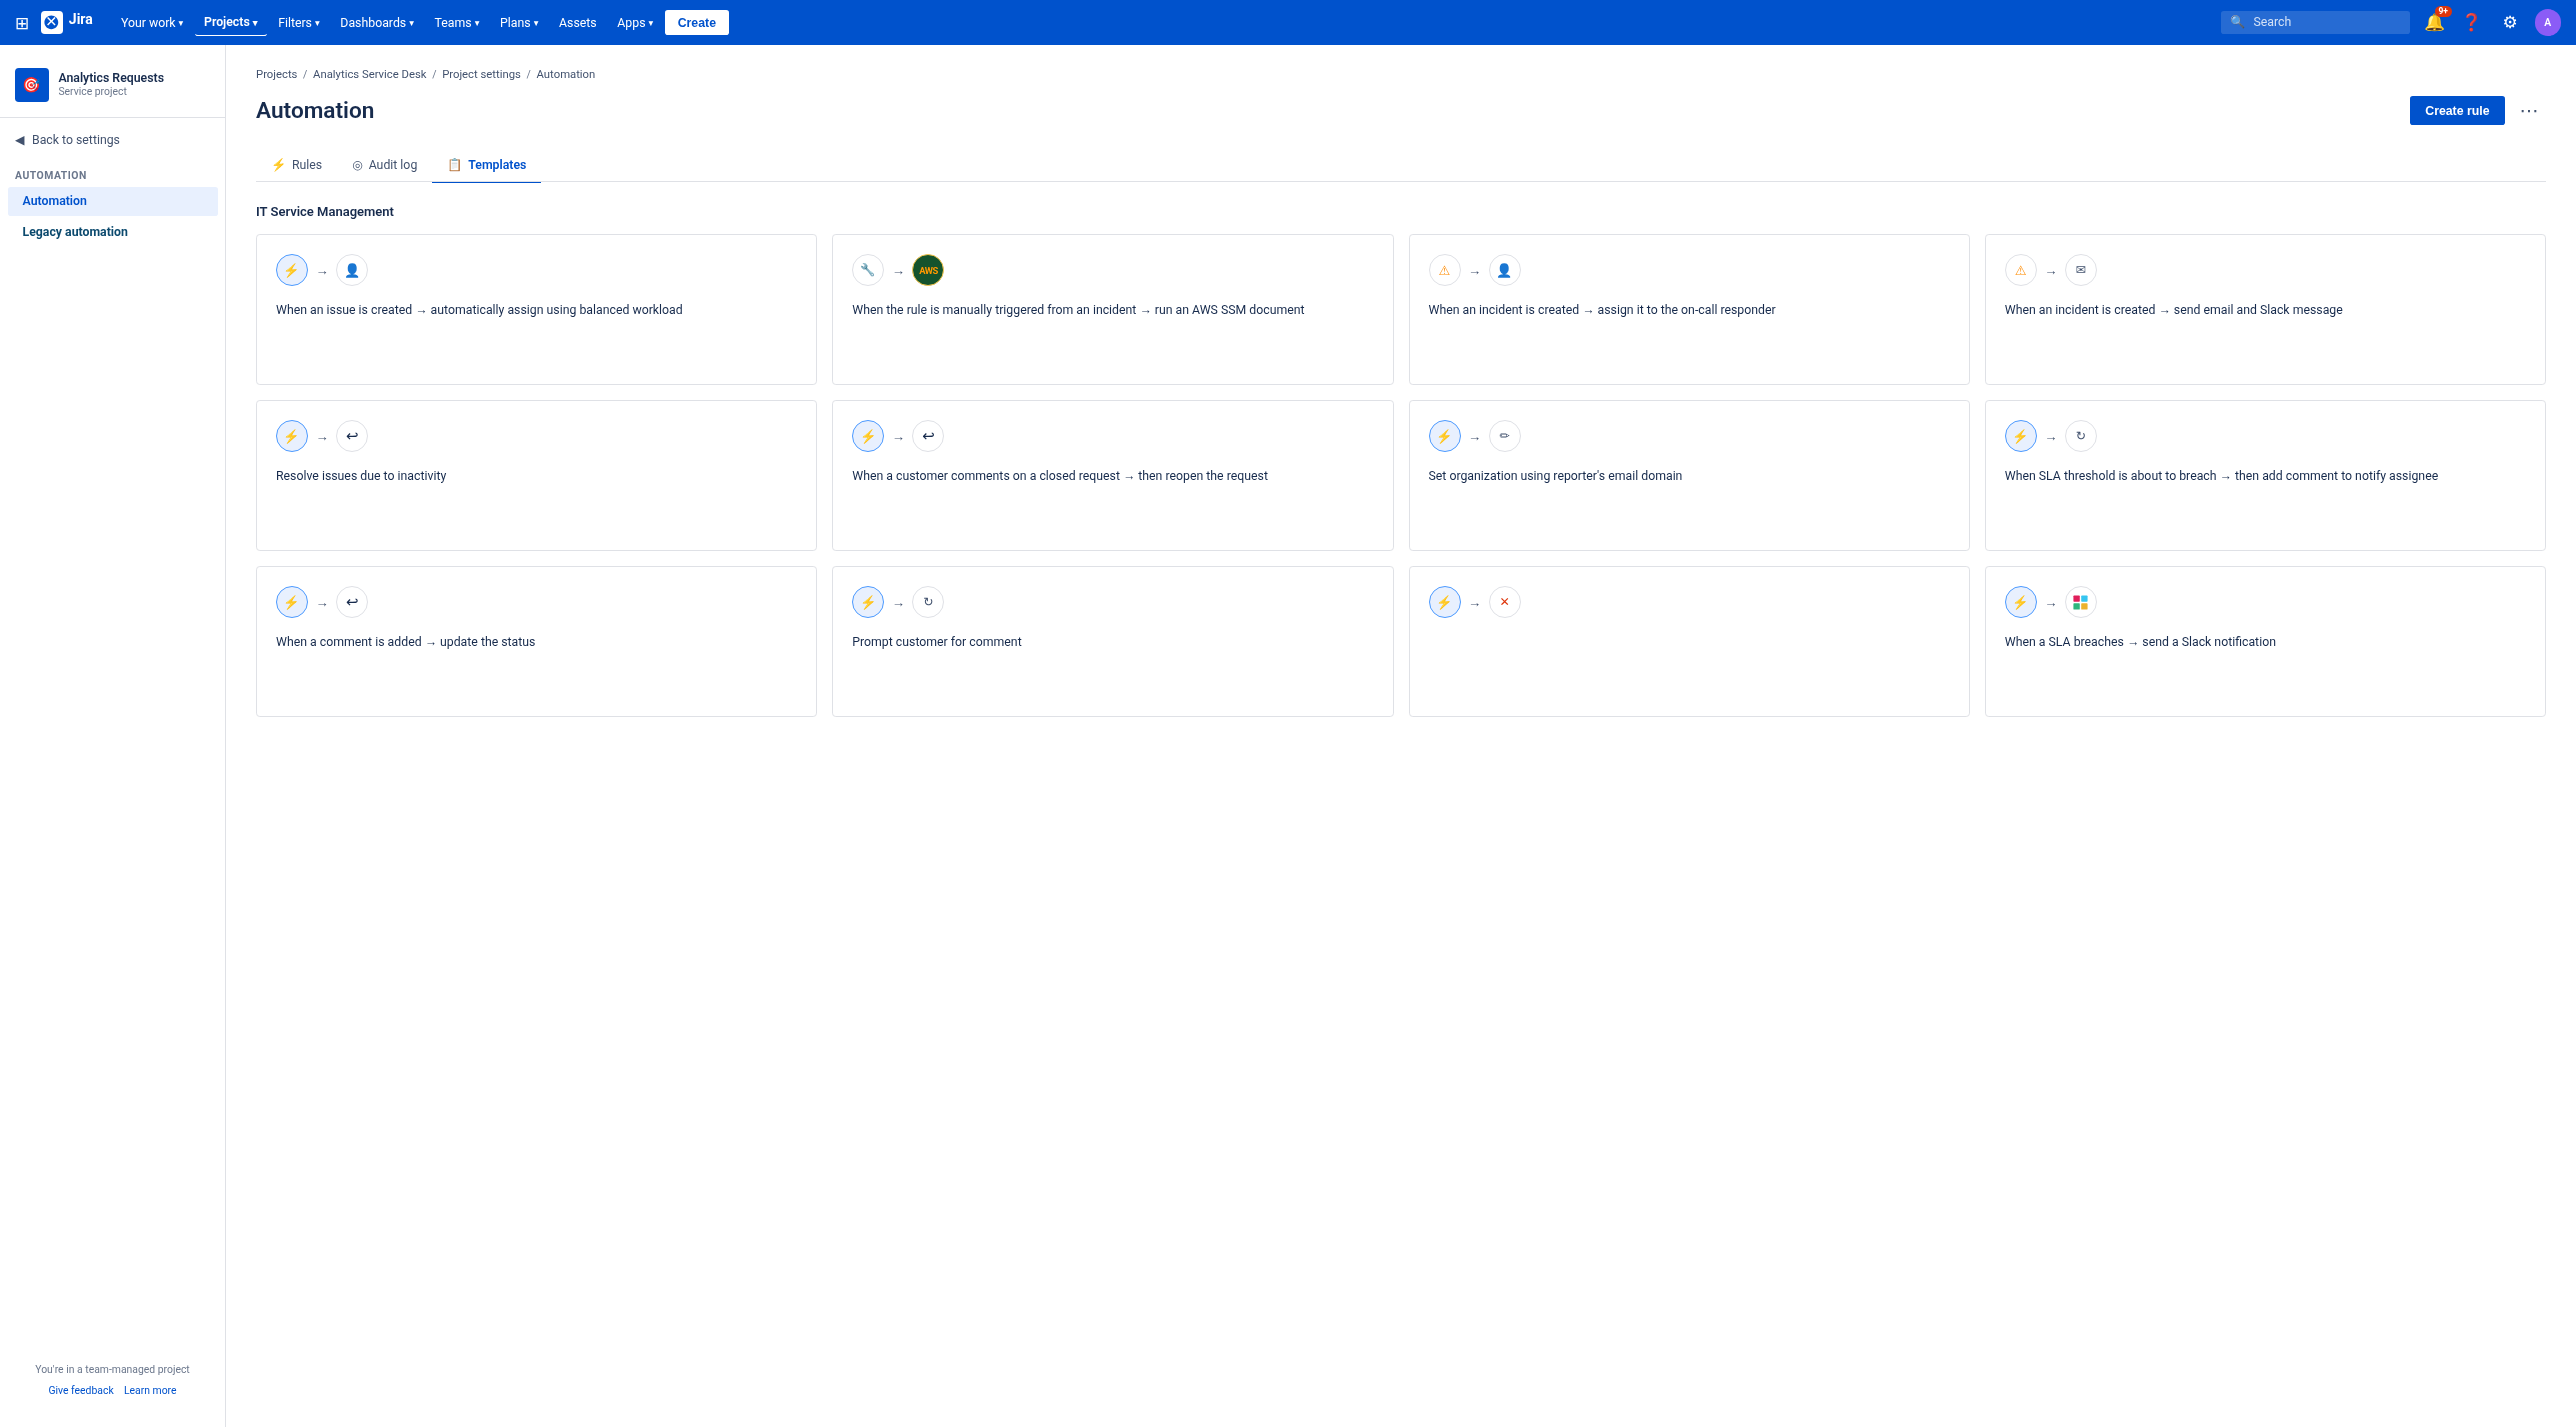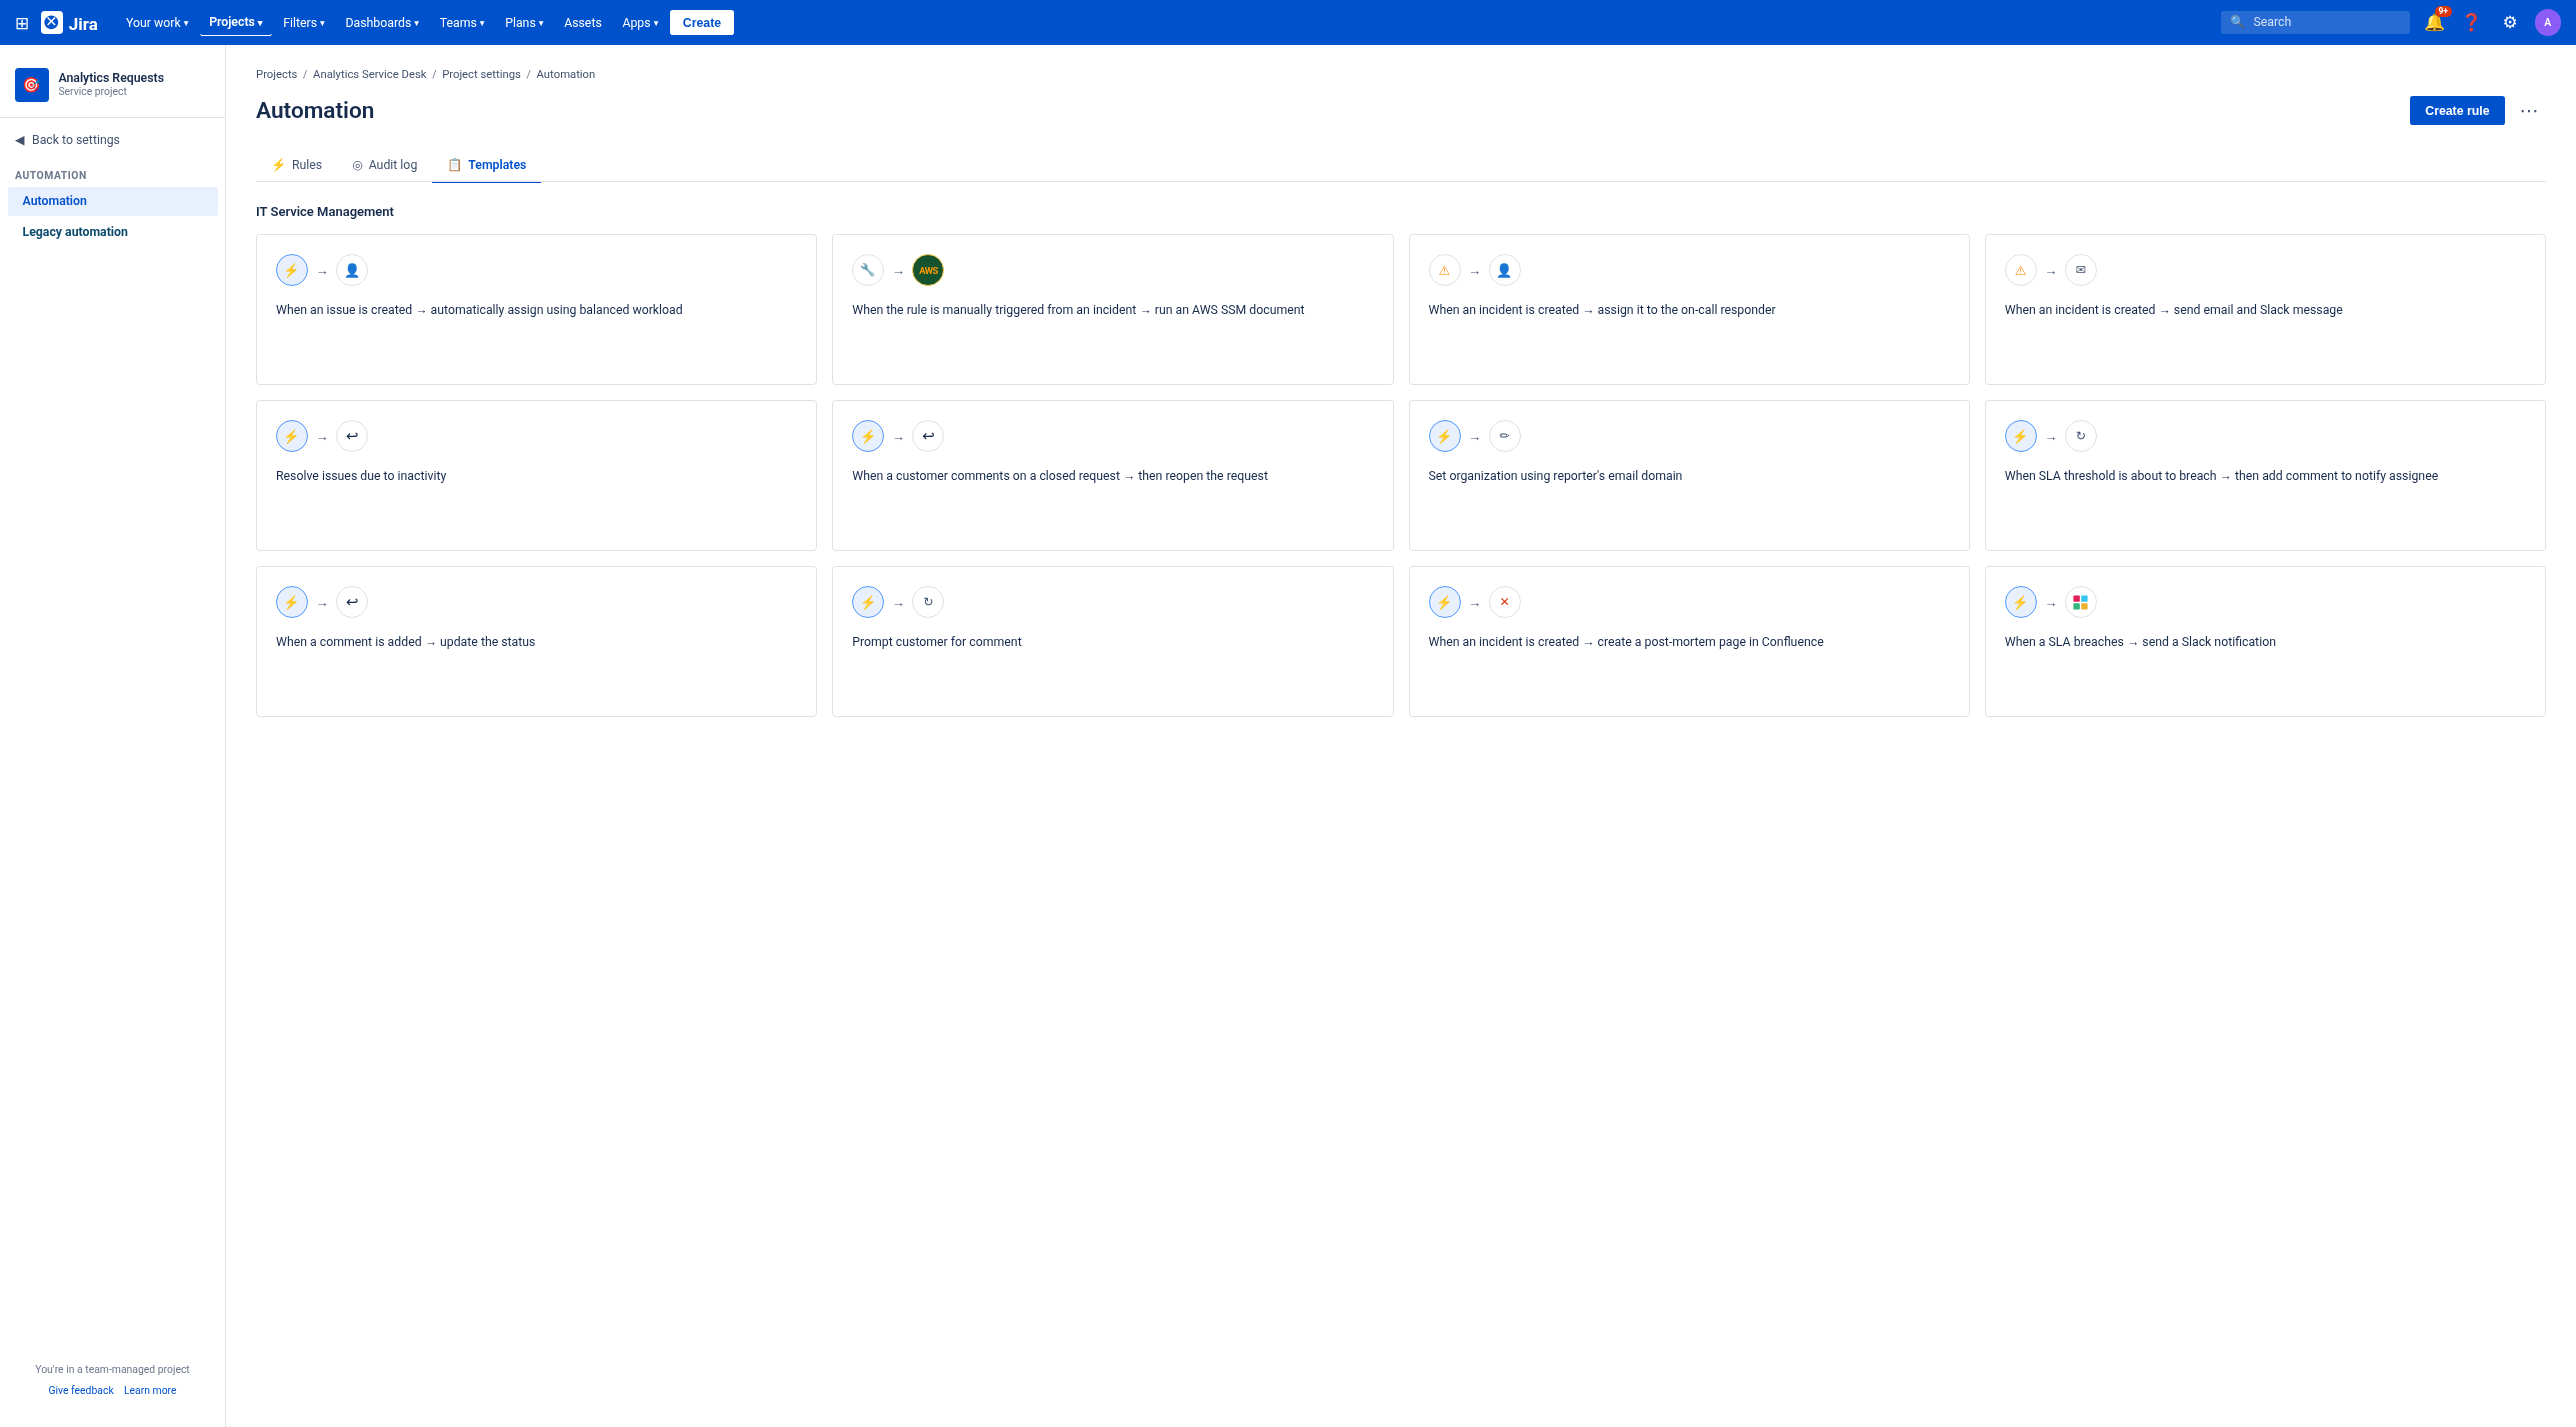--- a/index.html
+++ b/index.html
@@ -5,21 +5,21 @@
     * { box-sizing: border-box; margin: 0; padding: 0; }
     body { font-family: -apple-system, BlinkMacSystemFont, 'Segoe UI', Roboto, Oxygen, sans-serif; font-size: 13.2px; background: #f4f5f7; color: #172b4d; }
 
     
     .topnav {
       display: flex; align-items: center; height: 45px;
       background: #0052cc; padding: 0 15px; gap: 7.5px;
       position: fixed; top: 0; left: 0; right: 0; z-index: 100;
     }
     .topnav-grid-icon { color: white; font-size: 17px; cursor: pointer; margin-right: 3.8px; }
-    .topnav-logo { display: flex; align-items: flex-end; gap: 5.7px; color: white; font-weight: 700; font-size: 17px; margin-right: 11.3px; }
+    .topnav-logo { display: flex; align-items: flex-start; gap: 5.7px; color: white; font-weight: 700; font-size: 14px; margin-right: 11.3px; }
     .topnav-logo-mark { width: 22.6px; height: 22.6px; background: white; border-radius: 3.8px; display: flex; align-items: center; justify-content: center; }
     .topnav-logo-mark svg { width: 17px; height: 17px; }
     .topnav-nav { display: flex; align-items: center; gap: 1.9px; flex: 1; }
     .topnav-item {
       color: white; padding: 5.7px 9.4px; border-radius: 2.8px; cursor: pointer;
       font-size: 12.3px; font-weight: 400; display: flex; align-items: center; gap: 3px;
       white-space: nowrap;
     }
     .topnav-item.active { font-weight: 600; border-bottom: 1.9px solid white; }
     .topnav-chevron { font-size: 9.4px; }
@@ -367,21 +367,20 @@
       </div>
 
       <div class="card">
         <div class="card-icons">
           <div class="card-icon blue">
               <span class="icon-lightning">⚡</span>
             </div>
           <span class="card-icon-arrow">→</span>
           <div class="card-icon" style="color:#de350b;font-size:12.3px;">✕</div>
         </div>
-        <span class="card-text">When an incident is created → create a post-mortem page in Confluence</span>
       </div>
 
       <div class="card">
         <div class="card-icons">
           <div class="card-icon blue">
               <span class="icon-lightning">⚡</span>
             </div>
           <span class="card-icon-arrow">→</span>
           <div class="card-icon" style="font-size:15px;">
             <svg width="17" height="17" viewBox="0 0 24 24" fill="none">

